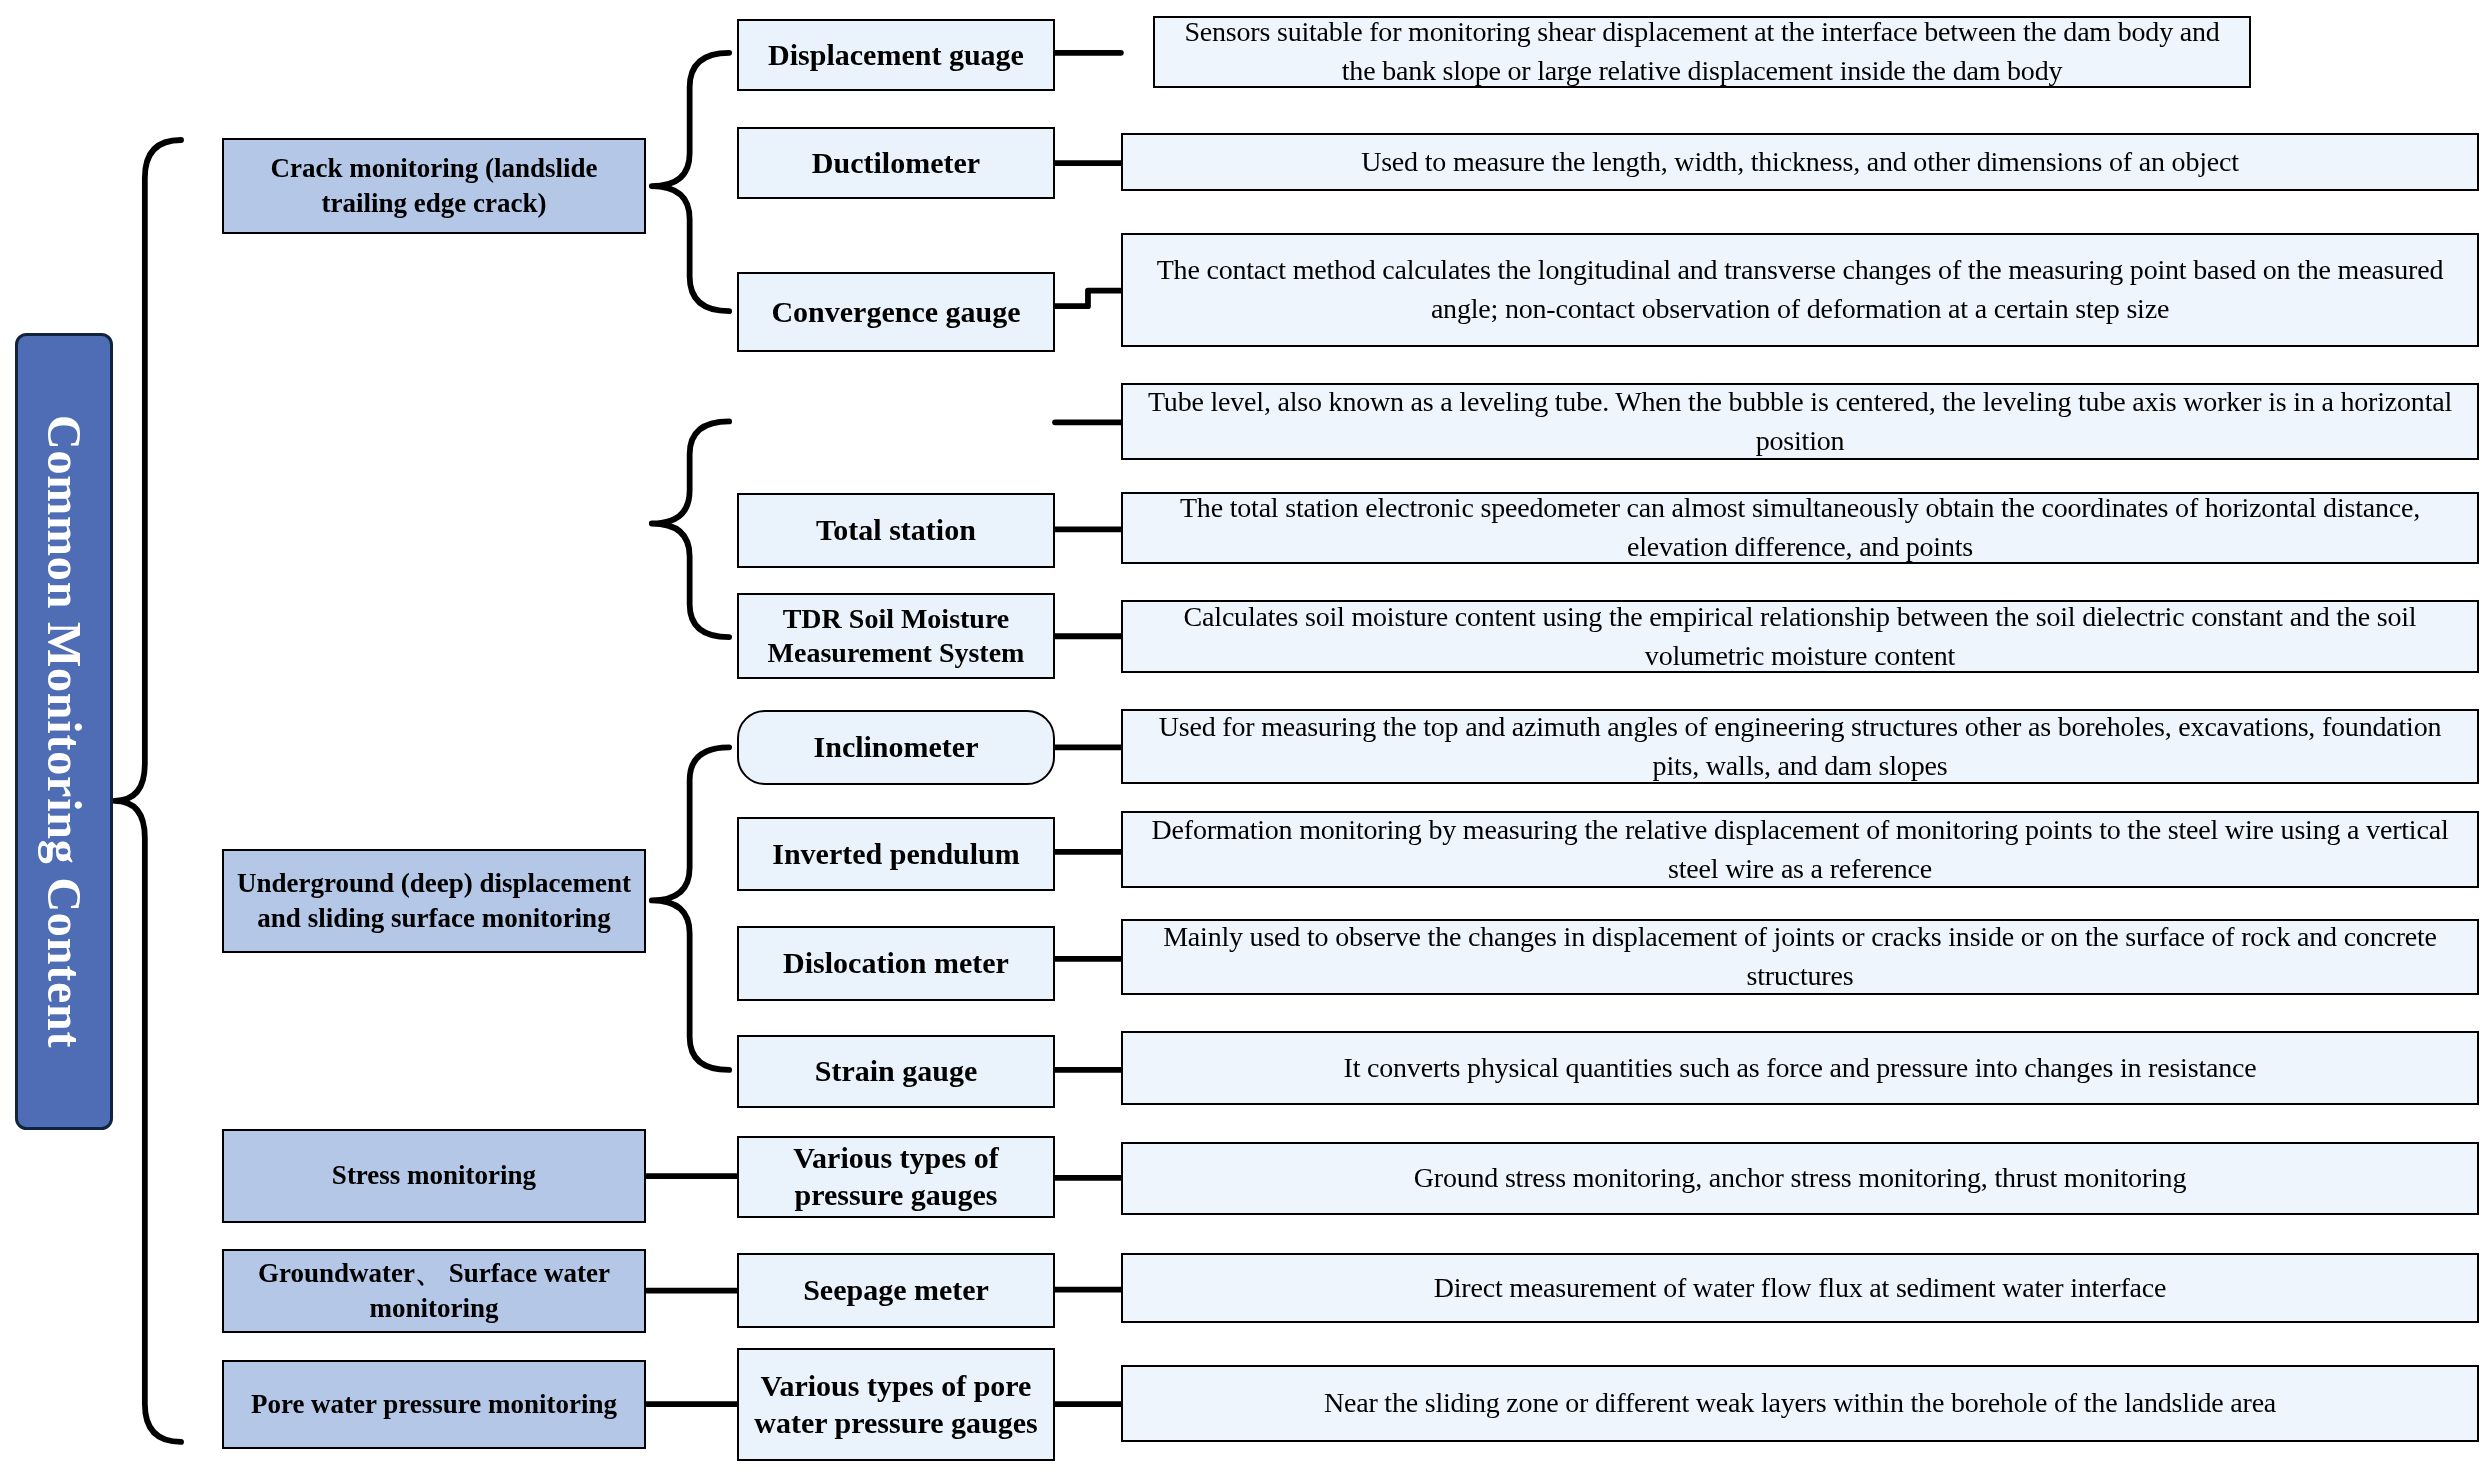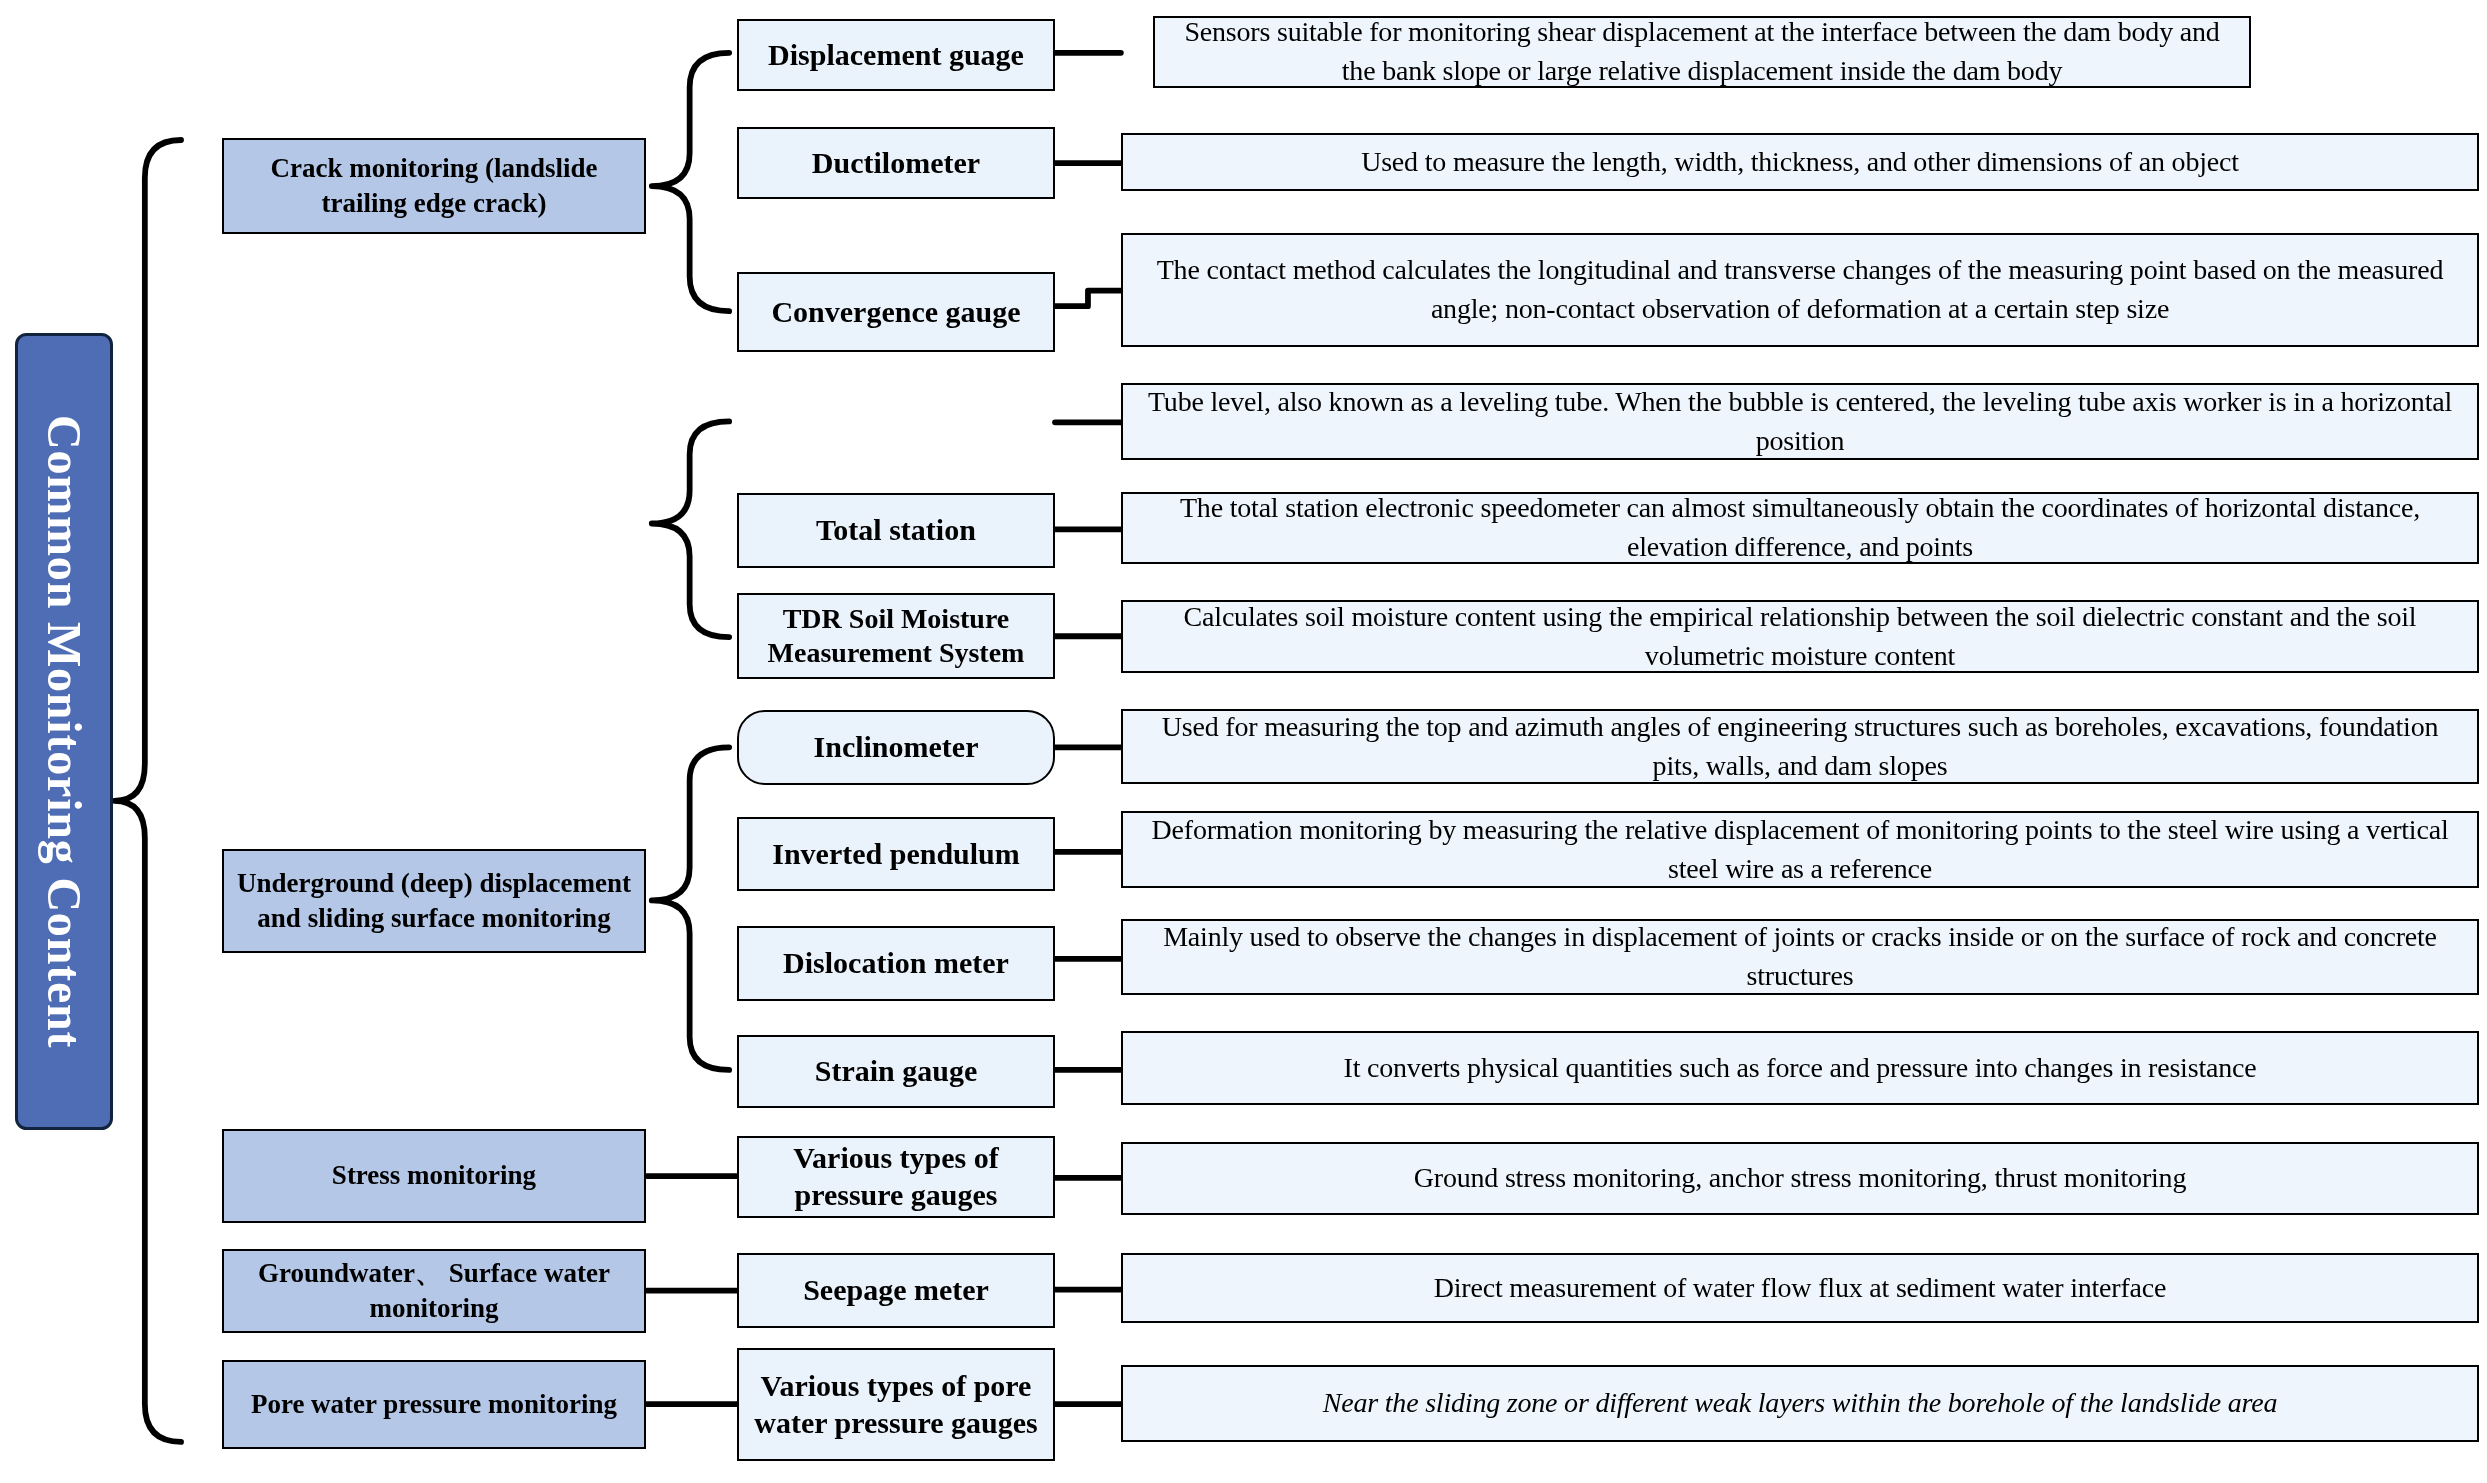--- a/index.html
+++ b/index.html
@@ -117,35 +117,35 @@
   <div class="box description" style="left:1121px;top:383px;width:1358px;height:77px;">
     <span>Tube level, also known as a leveling tube. When the bubble is centered, the leveling tube axis worker is in a horizontal position</span>
   </div>
   <div class="box description" style="left:1121px;top:492px;width:1358px;height:72px;">
     <span>The total station electronic speedometer can almost simultaneously obtain the coordinates of horizontal distance, elevation difference, and points</span>
   </div>
   <div class="box description" style="left:1121px;top:600px;width:1358px;height:73px;">
     <span>Calculates soil moisture content using the empirical relationship between the soil dielectric constant and the soil volumetric moisture content</span>
   </div>
   <div class="box description" style="left:1121px;top:709px;width:1358px;height:75px;">
-    <span>Used for measuring the top and azimuth angles of engineering structures such as boreholes, excavations, foundation pits, walls, and dam slopes</span>
+    <span>Used for measuring the top and azimuth angles of engineering structures other as boreholes, excavations, foundation pits, walls, and dam slopes</span>
   </div>
   <div class="box description" style="left:1121px;top:811px;width:1358px;height:77px;">
     <span>Deformation monitoring by measuring the relative displacement of monitoring points to the steel wire using a vertical steel wire as a reference</span>
   </div>
   <div class="box description" style="left:1121px;top:919px;width:1358px;height:76px;">
     <span>Mainly used to observe the changes in displacement of joints or cracks inside or on the surface of rock and concrete structures</span>
   </div>
   <div class="box description" style="left:1121px;top:1031px;width:1358px;height:74px;">
     <span>It converts physical quantities such as force and pressure into changes in resistance</span>
   </div>
   <div class="box description" style="left:1121px;top:1142px;width:1358px;height:73px;">
     <span>Ground stress monitoring, anchor stress monitoring, thrust monitoring</span>
   </div>
   <div class="box description" style="left:1121px;top:1253px;width:1358px;height:70px;">
     <span>Direct measurement of water flow flux at sediment water interface</span>
   </div>
-  <div class="box description" style="left:1121px;top:1365px;width:1358px;height:77px;font-style:italic;">
+  <div class="box description" style="left:1121px;top:1365px;width:1358px;height:77px;">
     <span>Near the sliding zone or different weak layers within the borehole of the landslide area</span>
   </div>
 
 </div>
 
 
 </body></html>

